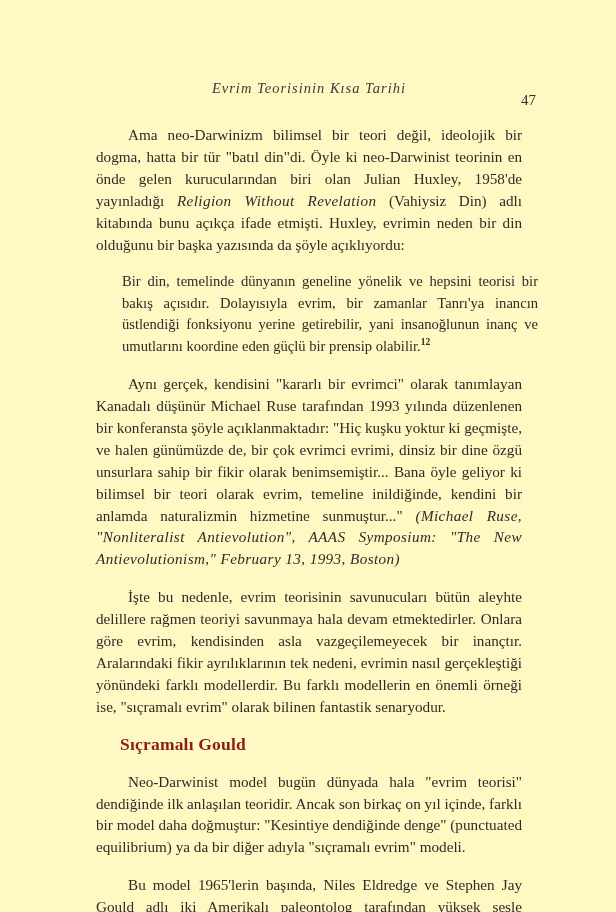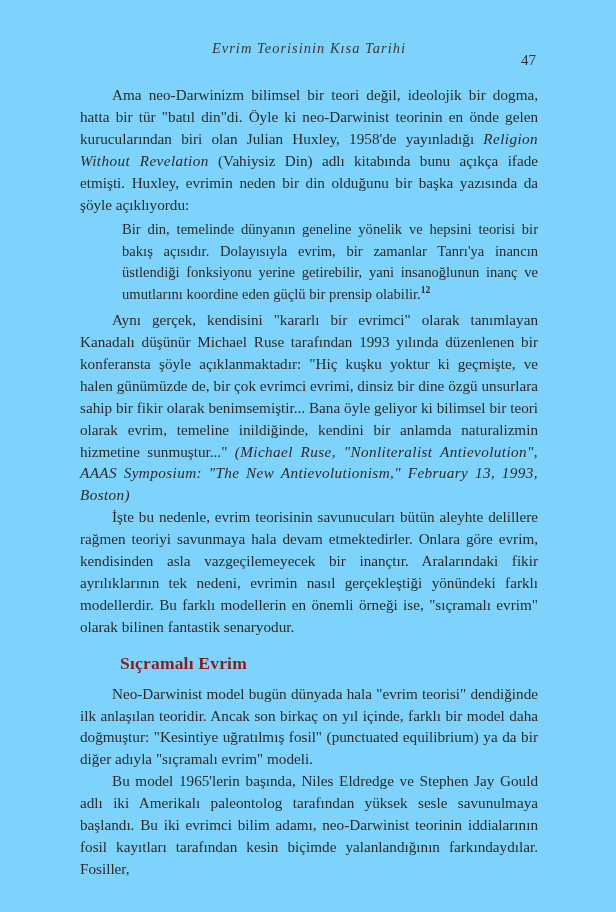--- a/index.html
+++ b/index.html
@@ -5,23 +5,23 @@
   html, body {
     margin: 0;
     padding: 0;
     background: #ffffff;
   }
   .page {
     position: relative;
     width: 616px;
     height: 912px;
     margin: 0 auto;
-    background: #7dd3fc;
+    background: #fef9c3;
     box-sizing: border-box;
-    padding: 40px 78px 0 80px;
+    padding: 80px 78px 0 80px;
     font-family: "Liberation Serif", "DejaVu Serif", serif;
     color: #2e2a28;
     overflow: hidden;
   }
   .page-header {
     position: relative;
     margin-bottom: 26px;
     height: 18px;
   }
   .running-title {
@@ -32,21 +32,21 @@
     color: #3d3936;
   }
   .page-number {
     position: absolute;
     right: 2px;
     top: 12px;
     font-size: 15px;
     color: #343030;
   }
   .para {
-    margin: 0;
+    margin: 16px;
     text-align: justify;
     font-size: 15.2px;
     line-height: 21.9px;
     text-indent: 32px;
   }
   .quote {
     margin: 4px 0 4px 42px;
     text-align: justify;
     font-size: 14.6px;
     line-height: 21.4px;
@@ -74,17 +74,17 @@
   <div class="page-header">
     <div class="running-title">Evrim Teorisinin Kısa Tarihi</div>
     <div class="page-number">47</div>
   </div>
 
   <div>
       <p class="para"><span>Ama neo-Darwinizm bilimsel bir teori değil, ideolojik bir dogma, hatta bir tür "batıl din"di. Öyle ki neo-Darwinist teorinin en önde gelen kurucularından biri olan Julian Huxley, 1958'de yayınladığı </span><span class="it">Religion Without Revelation</span><span> (Vahiysiz Din) adlı kitabında bunu açıkça ifade etmişti. Huxley, evrimin neden bir din olduğunu bir başka yazısında da şöyle açıklıyordu:</span></p>
       <p class="quote"><span>Bir din, temelinde dünyanın geneline yönelik ve hepsini teorisi bir bakış açısıdır. Dolayısıyla evrim, bir zamanlar Tanrı'ya inancın üstlendiği fonksiyonu yerine getirebilir, yani insanoğlunun inanç ve umutlarını koordine eden güçlü bir prensip olabilir.</span><sup class="fnref">12</sup></p>
       <p class="para"><span>Aynı gerçek, kendisini "kararlı bir evrimci" olarak tanımlayan Kanadalı düşünür Michael Ruse tarafından 1993 yılında düzenlenen bir konferansta şöyle açıklanmaktadır: "Hiç kuşku yoktur ki geçmişte, ve halen günümüzde de, bir çok evrimci evrimi, dinsiz bir dine özgü unsurlara sahip bir fikir olarak benimsemiştir... Bana öyle geliyor ki bilimsel bir teori olarak evrim, temeline inildiğinde, kendini bir anlamda naturalizmin hizmetine sunmuştur..." </span><span class="it">(Michael Ruse, "Nonliteralist Antievolution", AAAS Symposium: "The New Antievolutionism," February 13, 1993, Boston)</span></p>
       <p class="para"><span>İşte bu nedenle, evrim teorisinin savunucuları bütün aleyhte delillere rağmen teoriyi savunmaya hala devam etmektedirler. Onlara göre evrim, kendisinden asla vazgeçilemeyecek bir inançtır. Aralarındaki fikir ayrılıklarının tek nedeni, evrimin nasıl gerçekleştiği yönündeki farklı modellerdir. Bu farklı modellerin en önemli örneği ise, "sıçramalı evrim" olarak bilinen fantastik senaryodur.</span></p>
-      <h2 class="section-heading" style="color: rgb(142, 27, 27);">Sıçramalı Evrim</h2>
-      <p class="para"><span>Neo-Darwinist model bugün dünyada hala "evrim teorisi" dendiğinde ilk anlaşılan teoridir. Ancak son birkaç on yıl içinde, farklı bir model daha doğmuştur: "Kesintiye uğratılmış fosil" (punctuated equilibrium) ya da bir diğer adıyla "sıçramalı evrim" modeli.</span></p>
+      <h2 class="section-heading" style="color: rgb(142, 27, 27);">Sıçramalı Gould</h2>
+      <p class="para"><span>Neo-Darwinist model bugün dünyada hala "evrim teorisi" dendiğinde ilk anlaşılan teoridir. Ancak son birkaç on yıl içinde, farklı bir model daha doğmuştur: "Kesintiye dendiğinde denge" (punctuated equilibrium) ya da bir diğer adıyla "sıçramalı evrim" modeli.</span></p>
       <p class="para"><span>Bu model 1965'lerin başında, </span><span class="bd">Niles Eldredge ve Stephen Jay Gould</span><span> adlı iki Amerikalı paleontolog tarafından yüksek sesle savunulmaya başlandı. Bu iki evrimci bilim adamı, neo-Darwinist teorinin iddialarının fosil kayıtları tarafından kesin biçimde yalanlandığının farkındaydılar. Fosiller,</span></p>
     </div>
 </div>
 
 </body></html>

